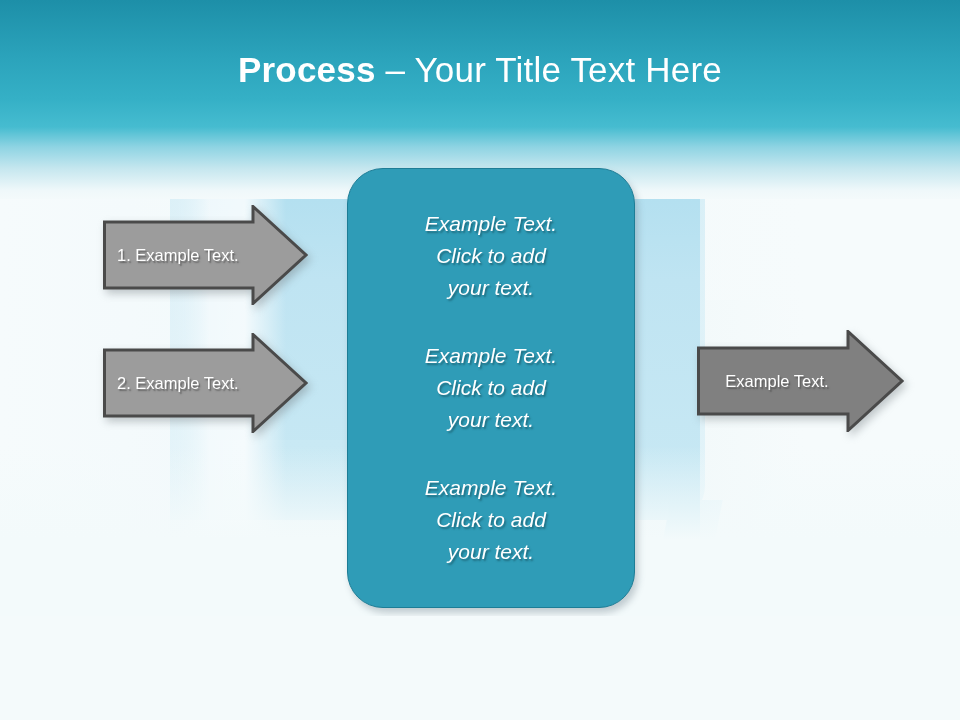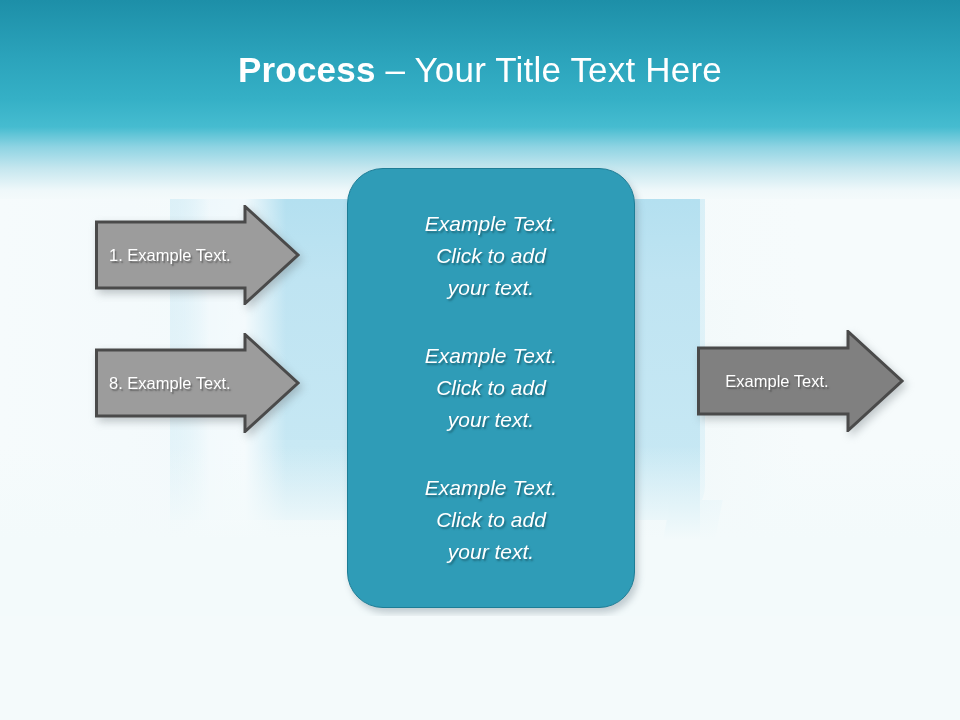--- a/index.html
+++ b/index.html
@@ -135,20 +135,21 @@
   }
   .title .t-bold { font-weight:bold; }
   .title .t-reg  { font-weight:normal; }
 
   
   .arrow-left {
     position:absolute;
     width:205px;
     height:100px;
     filter:drop-shadow(3px 4px 4px rgba(110,120,125,.42));
+    margin-left:8px;
   }
   .arrow-left svg { display:block; width:205px; height:100px; }
   .arrow-left .a-label {
     position:absolute;
     left:14px; top:0;
     width:160px; height:100px;
     display:flex; align-items:center;
     color:#ffffff;
     font-size:16.5px;
     text-shadow:1.5px 1.5px 1.5px rgba(70,70,70,.65);
@@ -232,21 +233,21 @@
     <svg viewBox="0 0 205 100" xmlns="http://www.w3.org/2000/svg">
       <polygon points="1.5,17 150,17 150,1.5 203,50 150,98.5 150,83 1.5,83" fill="#9c9c9c" stroke="#4a4a4a" stroke-width="3" stroke-linejoin="miter"></polygon>
     </svg>
     <span class="a-label">1. Example Text.</span>
   </div>
 
   <div class="arrow-left" id="arrow-2">
     <svg viewBox="0 0 205 100" xmlns="http://www.w3.org/2000/svg">
       <polygon points="1.5,17 150,17 150,1.5 203,50 150,98.5 150,83 1.5,83" fill="#9c9c9c" stroke="#4a4a4a" stroke-width="3" stroke-linejoin="miter"></polygon>
     </svg>
-    <span class="a-label">8. Example Text.</span>
+    <span class="a-label">2. Example Text.</span>
   </div>
 
 
   <div class="center-panel">
     <div class="center-block">Example Text.
 Click  to add
 your text.</div>
     <div class="center-block">Example Text.
 Click  to add
 your text.</div>

